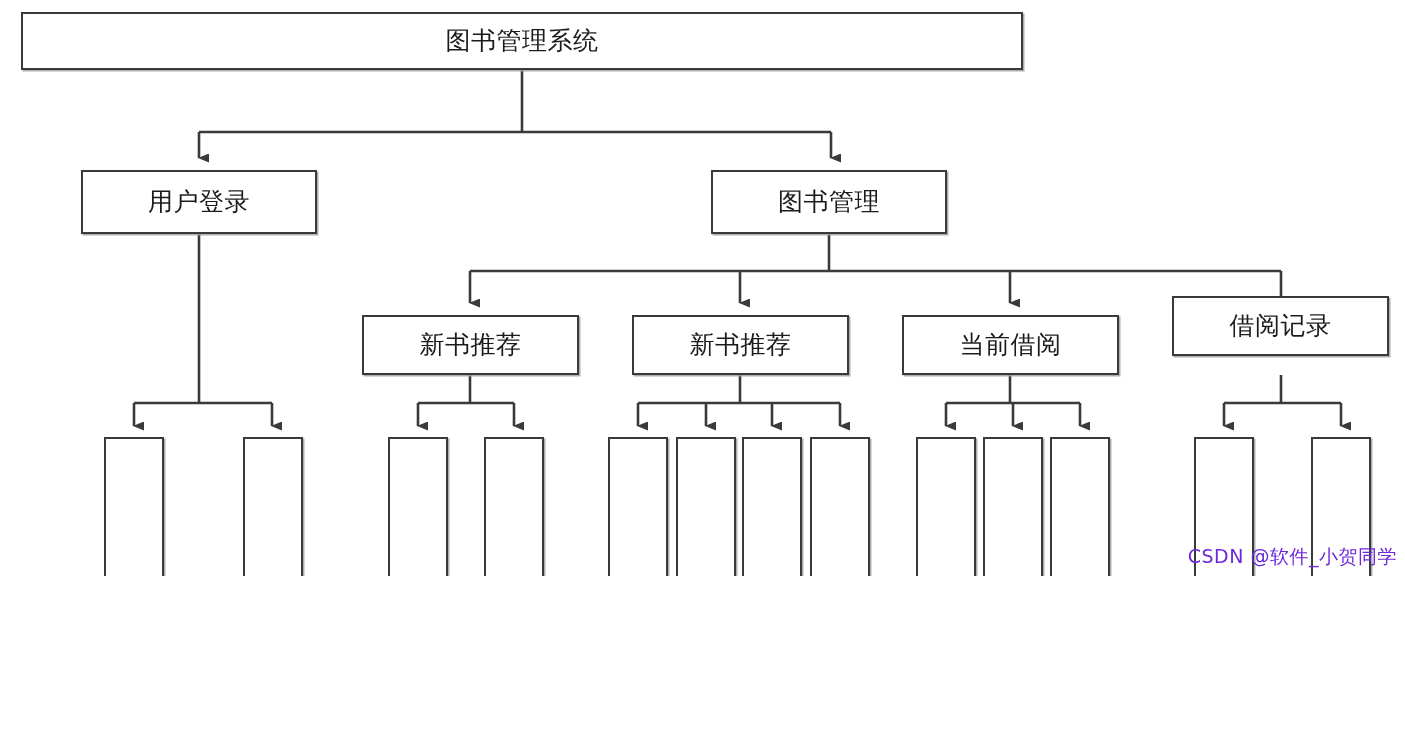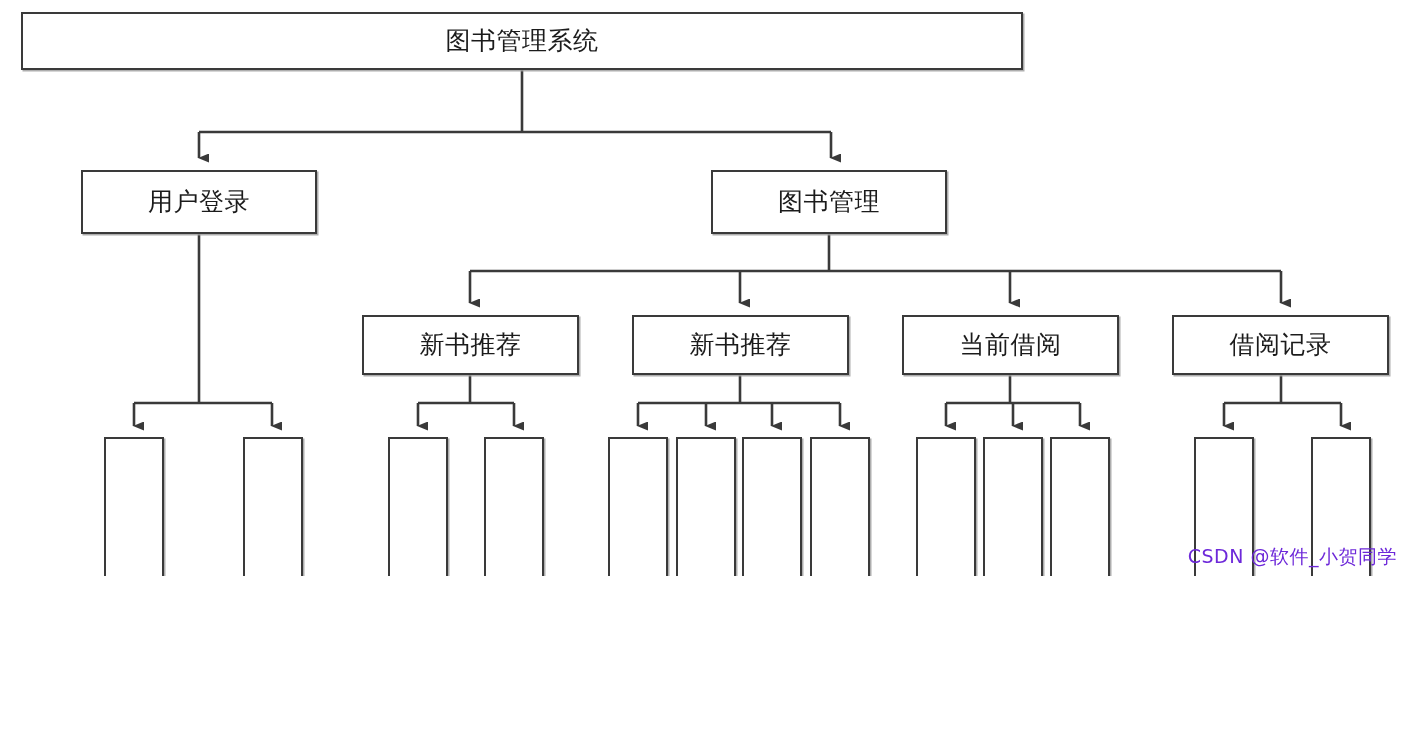--- a/index.html
+++ b/index.html
@@ -140,21 +140,21 @@
 
   <div class="node h" style="left:711px; top:170px; width:236px; height:64px;">
     <span class="label">图书管理</span>
   </div>
   <div class="node h" style="left:632px; top:315px; width:217px; height:60px;">
     <span class="label">新书推荐</span>
   </div>
   <div class="node h" style="left:902px; top:315px; width:217px; height:60px;">
     <span class="label">当前借阅</span>
   </div>
-  <div class="node h" style="left:1172px; top:315px; width:217px; height:60px;">
+  <div class="node h" style="left:1172px; top:296px; width:217px; height:60px;">
     <span class="label">借阅记录</span>
   </div>
 
   <div class="node v" style="left:104px; top:437px; width:60px; height:298px;">
     <span class="label">用户登录</span>
   </div>
   <div class="node v" style="left:243px; top:437px; width:60px; height:298px;">
     <span class="label">注销登录</span>
   </div>
 

